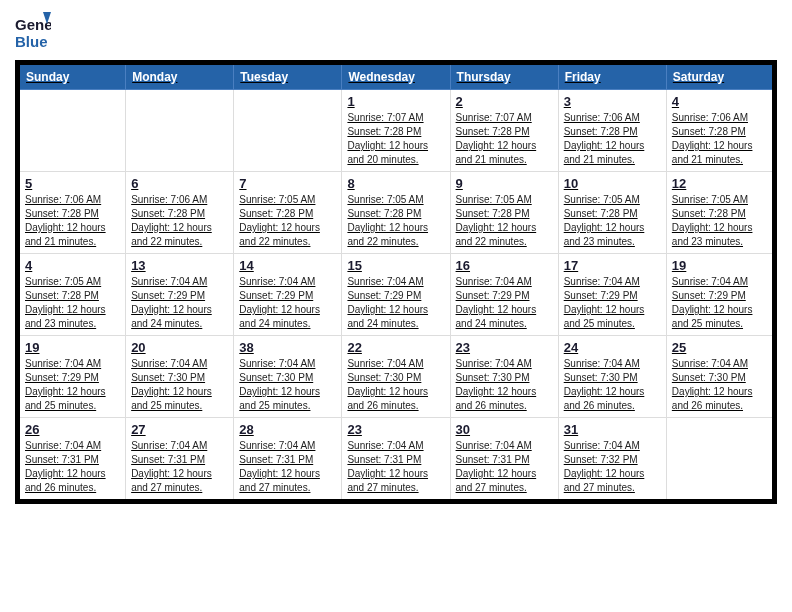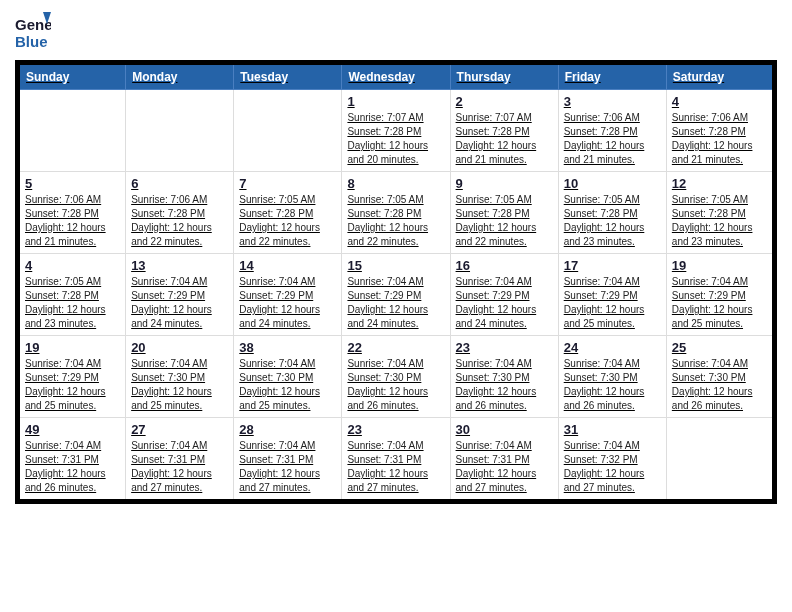--- a/index.html
+++ b/index.html
@@ -305,21 +305,21 @@
           <td>
             <span class="day-number">25</span>
             <div class="day-info" style="white-space: pre-line;">Sunrise: 7:04 AM
 Sunset: 7:30 PM
 Daylight: 12 hours
 and 26 minutes.</div>
           </td>
         </tr>
         <tr>
           <td>
-            <span class="day-number">49</span>
+            <span class="day-number">26</span>
             <div class="day-info" style="white-space: pre-line;">Sunrise: 7:04 AM
 Sunset: 7:31 PM
 Daylight: 12 hours
 and 26 minutes.</div>
           </td>
           <td>
             <span class="day-number">27</span>
             <div class="day-info" style="white-space: pre-line;">Sunrise: 7:04 AM
 Sunset: 7:31 PM
 Daylight: 12 hours

